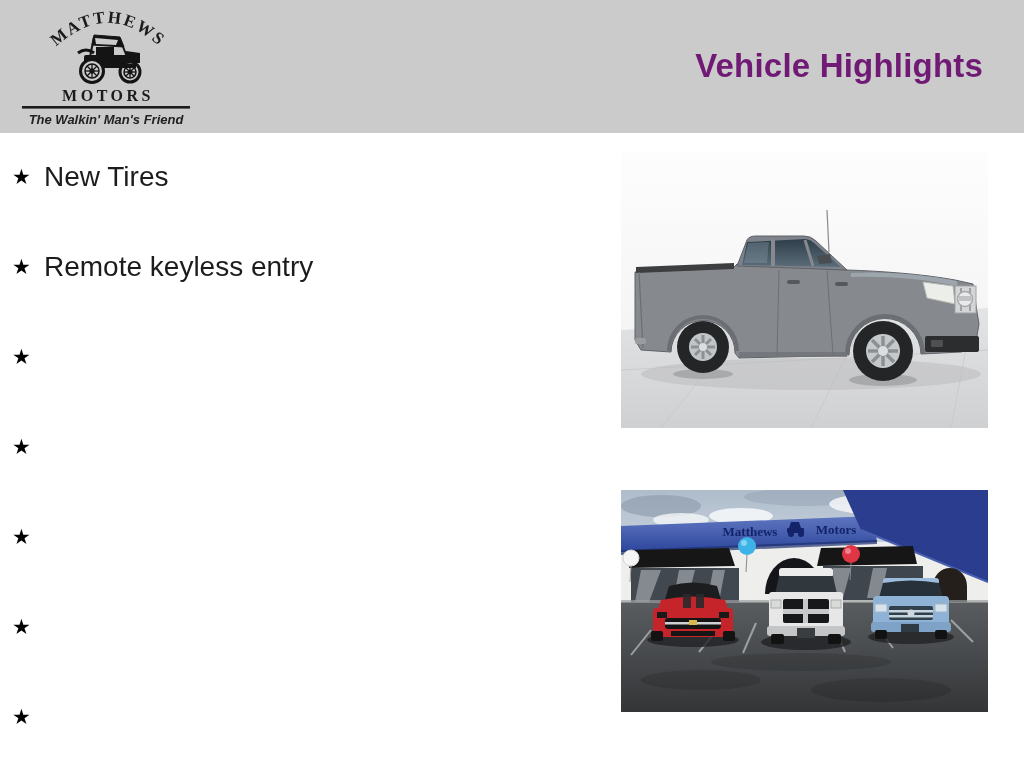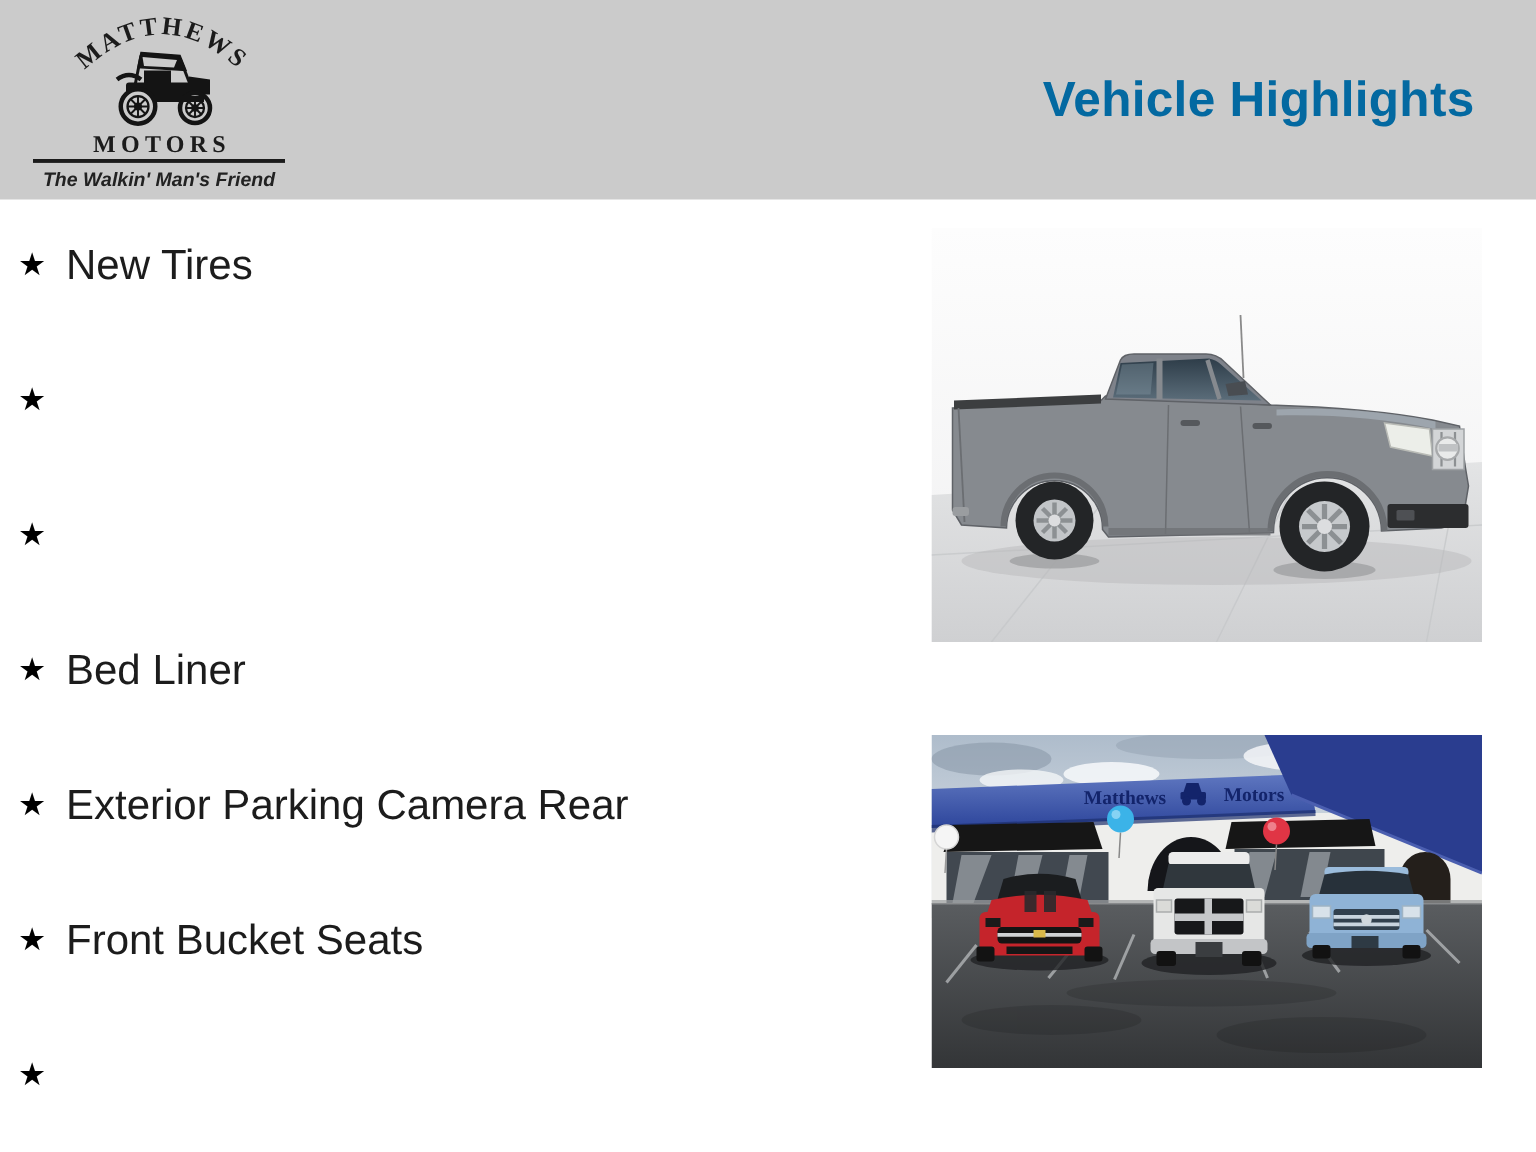--- a/index.html
+++ b/index.html
@@ -7,21 +7,21 @@
     position:relative;width:1024px;height:768px;background:#ffffff;
     font-family:"Liberation Sans",sans-serif;overflow:hidden;
   }
   
   .header{
     position:absolute;top:0;left:0;width:1024px;height:133px;background:#cbcbcb;
   }
   .logo{position:absolute;left:8px;top:5px;width:196px;height:126px;}
   .page-title{
     position:absolute;top:46px;right:41px;margin:0;
-    font-size:33px;font-weight:bold;color:#0369a1;line-height:40px;letter-spacing:.2px;
+    font-size:33px;font-weight:bold;color:#701a75;line-height:40px;letter-spacing:.2px;
   }
   
   .highlights{
     position:absolute;left:12px;top:160px;width:580px;
     list-style:none;margin:0;padding:0;
   }
   .highlights li{
     display:flex;align-items:center;height:34px;margin-bottom:56px;
     font-size:28px;color:#1c1c1c;
   }
@@ -97,35 +97,33 @@
     <h1 class="page-title">Vehicle Highlights</h1>
   </header>
 
   <ul class="highlights">
     <li>
       <span class="star">★</span>
       <span>New Tires</span>
     </li>
     <li>
       <span class="star">★</span>
-    </li>
-    <li>
-      <span class="star">★</span>
-    </li>
-    <li>
-      <span class="star">★</span>
-      <span>Bed Liner</span>
-    </li>
-    <li>
-      <span class="star">★</span>
-      <span>Exterior Parking Camera Rear</span>
-    </li>
-    <li>
-      <span class="star">★</span>
-      <span>Front Bucket Seats</span>
+      <span>Remote keyless entry</span>
+    </li>
+    <li>
+      <span class="star">★</span>
+    </li>
+    <li>
+      <span class="star">★</span>
+    </li>
+    <li>
+      <span class="star">★</span>
+    </li>
+    <li>
+      <span class="star">★</span>
     </li>
     <li>
       <span class="star">★</span>
     </li>
   </ul>
 
   <figure class="photo photo-truck" aria-label="Gray crew-cab pickup truck, front three-quarter view on light studio floor">
     <svg width="367" height="276" viewBox="0 0 367 276">
       <defs>
         <linearGradient id="bgV" x1="0" y1="0" x2="0" y2="1">

